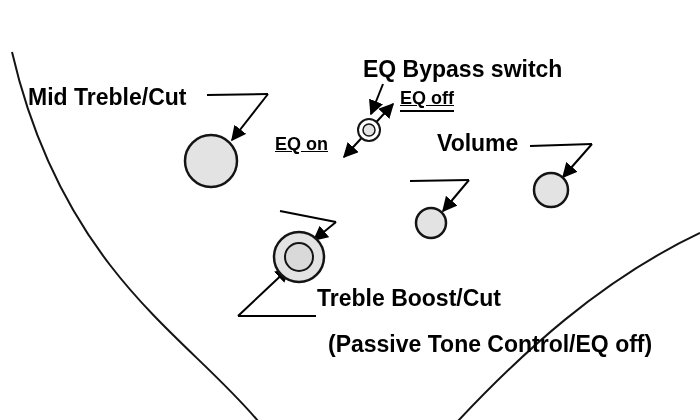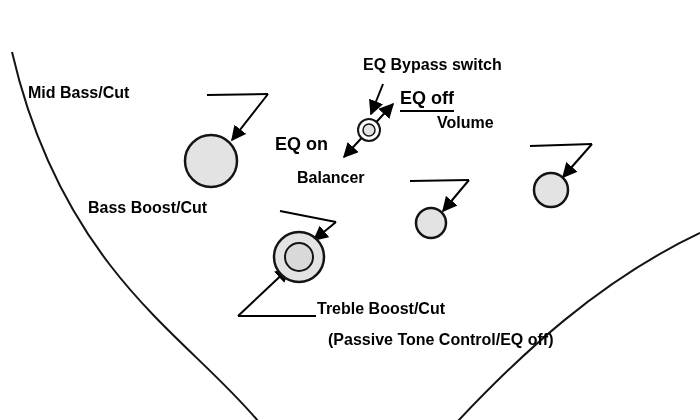--- a/index.html
+++ b/index.html
@@ -8,26 +8,26 @@
     width: 700px;
     height: 420px;
     background: #ffffff;
     font-family: "Liberation Sans", sans-serif;
     overflow: hidden;
   }
   .stage svg { position: absolute; left: 0; top: 0; }
   .label {
     position: absolute;
     font-weight: 700;
-    font-size: 16px;
+    font-size: 23px;
     line-height: 1.15;
     color: #000000;
     white-space: nowrap;
   }
-  .label.small { font-size: 18px; }
+  .label.small { font-size: 18px; text-decoration: underline; }
   .label.underlined { border-bottom: 2px solid #000000; padding-bottom: 1px; }
 </style>
 </head>
 <body>
 
 <div class="stage">
 
   <svg width="700" height="420" viewBox="0 0 700 420">
     <defs>
       <marker id="arrow" viewBox="0 0 10 10" refX="9" refY="5" markerWidth="7.5" markerHeight="7.5" orient="auto-start-reverse">
@@ -68,23 +68,21 @@
 
       <circle cx="431" cy="223" r="15" fill="#e3e3e3" stroke-width="2.5"></circle>
 
       <circle cx="551" cy="190" r="17" fill="#e3e3e3" stroke-width="2.5"></circle>
 
       <circle cx="369" cy="130" r="11" fill="#ffffff" stroke-width="2"></circle>
       <circle cx="369" cy="130" r="6" fill="#e3e3e3" stroke-width="1.5"></circle>
     </g>
   </svg>
 
-  <div class="label" style="left:28px;  top:84px;">Mid Bass/Cut</div>
+  <div class="label" style="left:28px;  top:84px;">Mid Treble/Cut</div>
   <div class="label" style="left:363px; top:56px;">EQ Bypass switch</div>
   <div class="label small underlined" style="left:400px; top:88px;">EQ off</div>
   <div class="label small" style="left:275px; top:134px;">EQ on</div>
-  <div class="label" style="left:437px; top:114px;">Volume</div>
-  <div class="label" style="left:297px; top:169px;">Balancer</div>
-  <div class="label" style="left:88px;  top:199px;">Bass Boost/Cut</div>
-  <div class="label" style="left:317px; top:300px;">Treble Boost/Cut</div>
+  <div class="label" style="left:437px; top:130px;">Volume</div>
+  <div class="label" style="left:317px; top:285px;">Treble Boost/Cut</div>
   <div class="label" style="left:328px; top:331px;">(Passive Tone Control/EQ off)</div>
 
 </div>
 
 </body></html>

